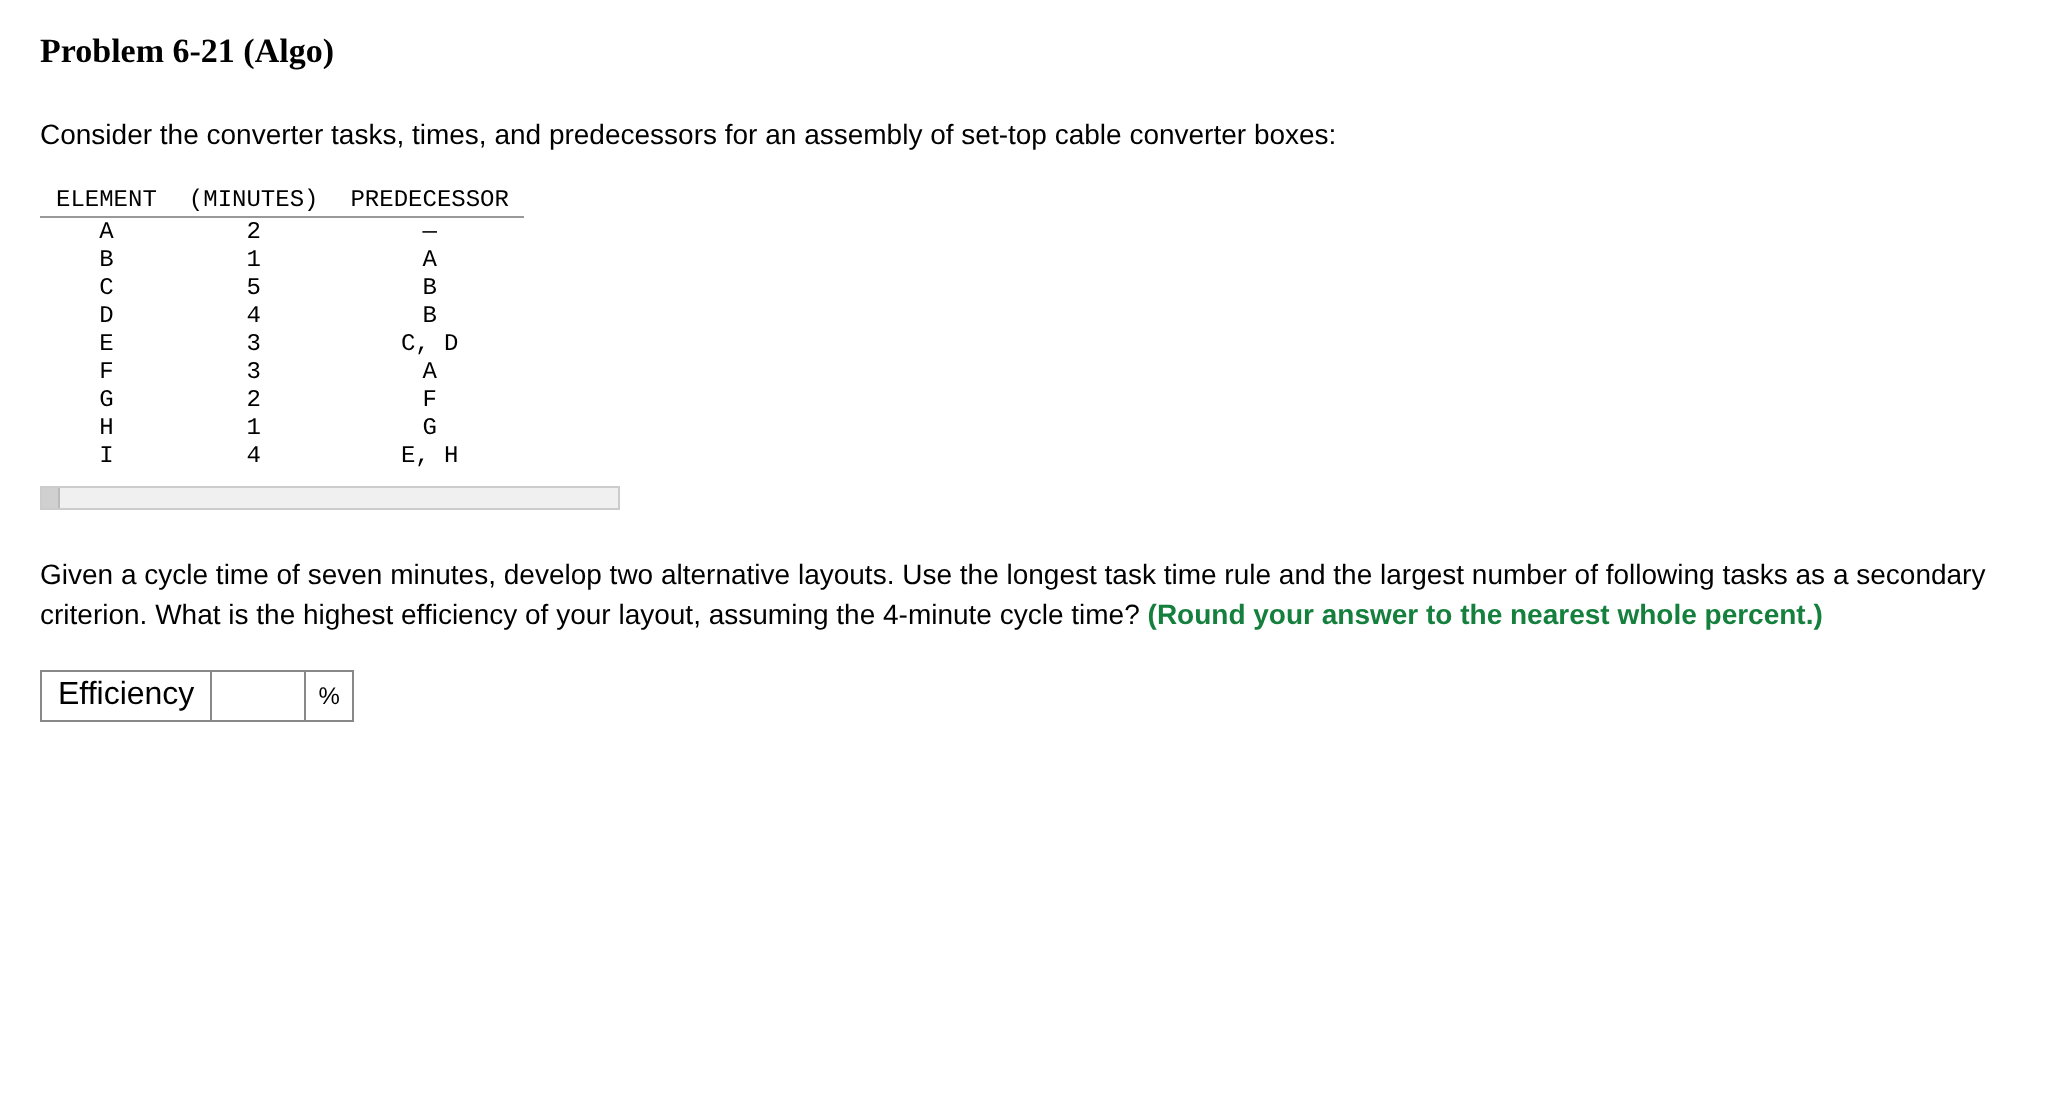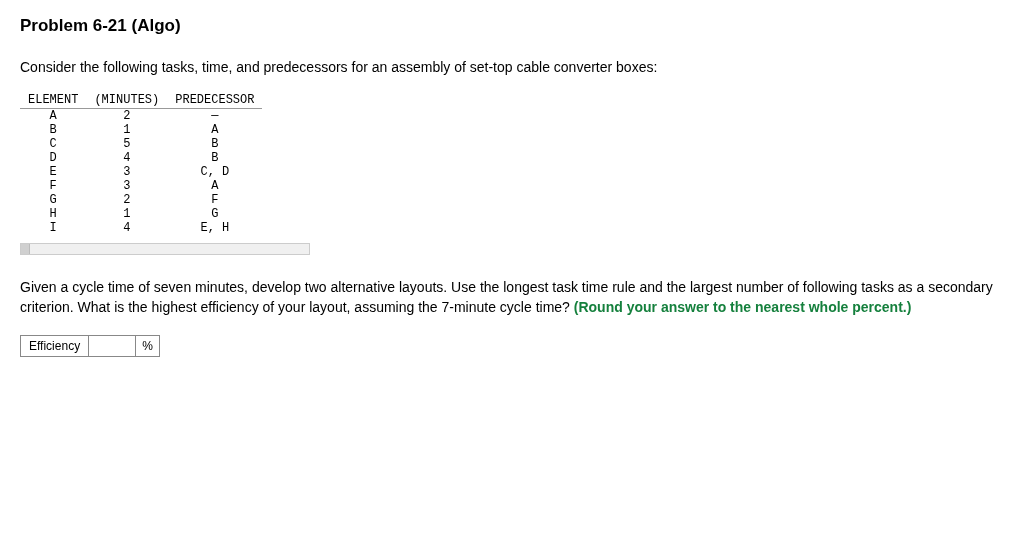--- a/index.html
+++ b/index.html
@@ -7,20 +7,21 @@
       font-size: 14px;
       color: #000;
       margin: 0;
       padding: 16px 20px;
       background: #fff;
     }
     .problem-title {
       font-weight: bold;
       font-size: 17px;
       margin-bottom: 22px;
+      font-family: Liberation Serif, serif;
     }
     .problem-text {
       font-size: 14px;
       margin-bottom: 14px;
       line-height: 1.4;
     }
     .task-table {
       font-family: "Courier New", Courier, monospace;
       font-size: 12px;
       border-collapse: collapse;
@@ -73,21 +74,21 @@
     .bold-red {
       font-weight: bold;
       color: #15803d;
     }
     .answer-row {
       display: inline-flex;
       align-items: stretch;
       border: 1px solid #888;
     }
     .answer-label {
-      font-size: 12px;
+      font-size: 16px;
       padding: 3px 8px;
       background: #fff;
       border-right: 1px solid #888;
       display: flex;
       align-items: center;
     }
     .answer-input {
       width: 38px;
       border: none;
       border-right: 1px solid #888;
@@ -104,21 +105,21 @@
       align-items: center;
     }
   </style>
 </head>
 <body>
 
 
 
 <div class="problem-title">Problem 6-21 (Algo)</div>
 
-<div class="problem-text">Consider the following tasks, time, and predecessors for an assembly of set-top cable converter boxes:</div>
+<div class="problem-text">Consider the converter tasks, times, and predecessors for an assembly of set-top cable converter boxes:</div>
 
 <div class="table-wrapper">
   <table class="task-table">
     <thead>
       <tr class="header-row-2">
         <th>ELEMENT</th>
         <th>(MINUTES)</th>
         <th>PREDECESSOR</th>
       </tr>
     </thead>
@@ -169,21 +170,21 @@
         <td>E, H</td>
       </tr>
     </tbody>
   </table>
   <div class="scroll-track">
     <div class="scroll-thumb"></div>
   </div>
 </div>
 
 <div class="question-text">
-  <span>Given a cycle time of seven minutes, develop two alternative layouts. Use the longest task time rule and the largest number of following tasks as a secondary criterion. What is the highest efficiency of your layout, assuming the 7-minute cycle time? </span><span class="bold-red">(Round your answer to the nearest whole percent.)</span>
+  <span>Given a cycle time of seven minutes, develop two alternative layouts. Use the longest task time rule and the largest number of following tasks as a secondary criterion. What is the highest efficiency of your layout, assuming the 4-minute cycle time? </span><span class="bold-red">(Round your answer to the nearest whole percent.)</span>
 </div>
 
 <div class="answer-row">
   <div class="answer-label">Efficiency</div>
   <input class="answer-input" type="text" value="" style="">
   <div class="answer-unit">%</div>
 </div>
 
 
 

